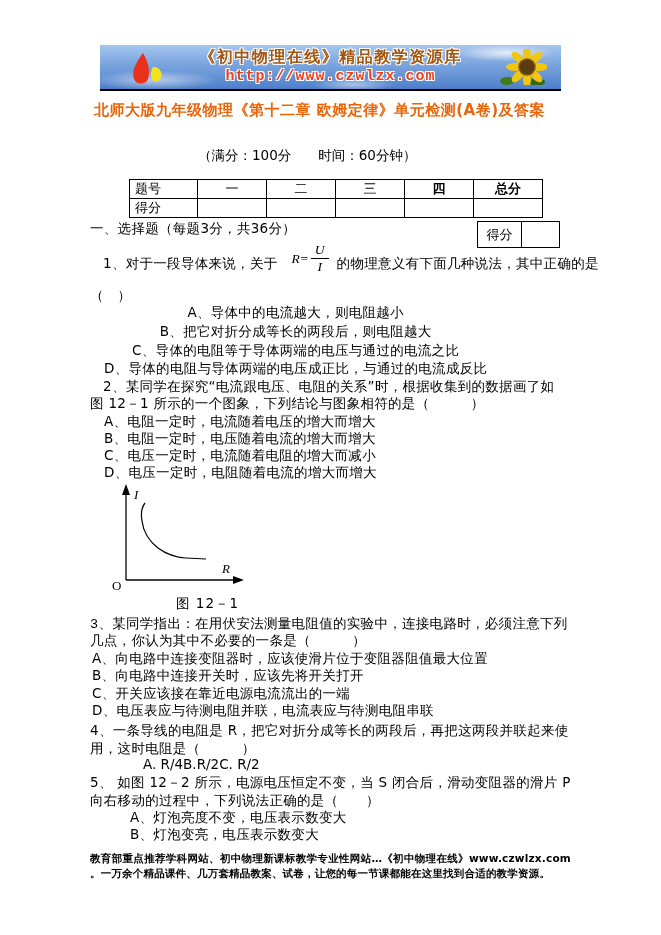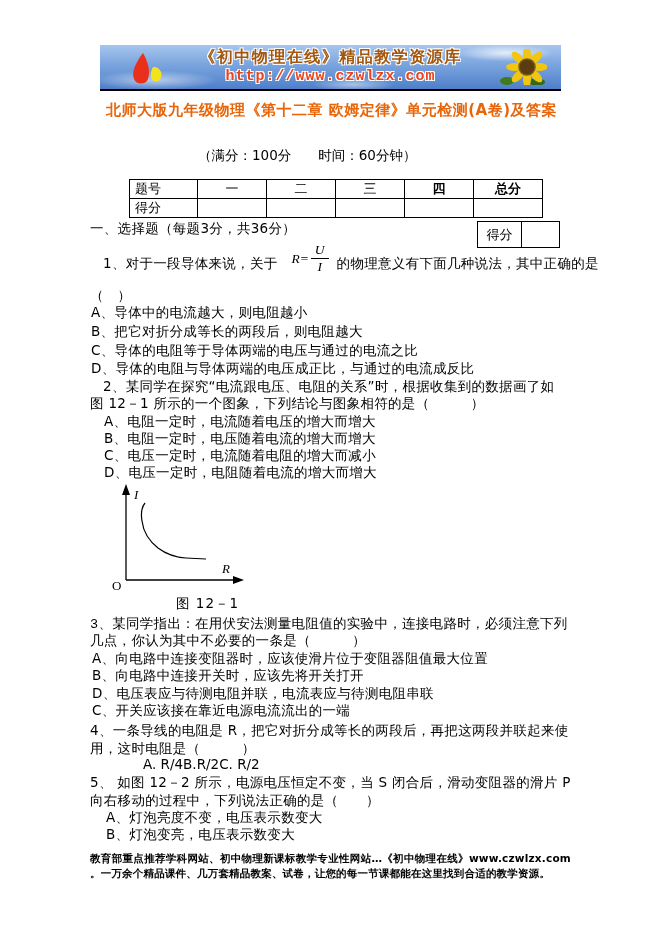--- a/index.html
+++ b/index.html
@@ -34,21 +34,20 @@
     text-shadow:-1px -1px 0 #fff, 1px -1px 0 #fff, -1px 1px 0 #fff, 1px 1px 0 #fff;
     white-space:nowrap;
   }
   .banner-flower { position:absolute; right:14px; bottom:0; }
 
   
   .doc-title {
     position:absolute; left:94px; top:101px; width:475px;
     font-size:15px; font-weight:bold; color:#e8650a; letter-spacing:.5px;
     white-space:nowrap;
-    text-align:center;
   }
   .doc-meta { position:absolute; left:198px; top:147px; font-size:13.5px; }
 
   
   .score-table {
     position:absolute; left:129px; top:179px; border-collapse:collapse;
   }
   .score-table td {
     border:1.5px solid #000; height:18px; font-size:13px;
     text-align:center; vertical-align:middle; padding:0 2px;
@@ -74,31 +73,31 @@
   .frac-wrap {
     display:inline-flex; align-items:center; margin:0 8px 0 14px;
     font-family:"Liberation Serif","DejaVu Serif",serif; font-style:italic; font-size:13.5px;
   }
   .frac-wrap .stack { display:inline-flex; flex-direction:column; align-items:center; margin-left:2px; }
   .frac-wrap .num { padding:0 4px 1px; border-bottom:1px solid #000; line-height:14px; }
   .frac-wrap .den { padding-top:1px; line-height:14px; }
   .q1-paren { position:absolute; left:90px; top:287px; }
   .opts { position:absolute; }
   .opts div { white-space:nowrap; }
-  .q1-opts { left:91px; top:303px; line-height:18.8px; }
+  .q1-opts { left:104px; top:303px; line-height:18.8px;text-align:center; }
   .q2-para { position:absolute; left:90px; top:378px; width:478px; text-indent:13px; line-height:17px; }
   .q2-opts { left:104px; top:413px; line-height:17px; }
   .fig { position:absolute; left:112px; top:483px; }
   .fig-caption { position:absolute; left:176px; top:595px; font-size:13.5px; letter-spacing:1px; }
   .q3-para { position:absolute; left:90px; top:616px; width:482px; line-height:17.3px;font-family:Liberation Mono, monospace; }
   .q3-opts { left:92px; top:650px; line-height:17.3px; }
   .q4-para { position:absolute; left:90px; top:722px; width:482px; line-height:17.5px; }
   .q4-opts { position:absolute; left:143px; top:756px; display:flex; font-size:13.5px; }
   .q5-para { position:absolute; left:90px; top:774px; width:484px; line-height:17.5px; }
-  .q5-opts { left:106px; top:809px; line-height:16.5px; }
+  .q5-opts { left:130px; top:809px; line-height:16.5px; }
 
   
   .footer {
     position:absolute; left:90px; top:851px; width:481px;
     font-size:10.5px; font-weight:bold; line-height:14.5px; letter-spacing:.2px;
     text-align:justify;
   }
 </style>
 </head>
 <body>
@@ -207,22 +206,22 @@
       <text x="110" y="90" font-size="13" font-style="italic" font-family="Liberation Serif, DejaVu Serif, serif">R</text>
       <text x="0" y="107" font-size="13" font-family="Liberation Serif, DejaVu Serif, serif">O</text>
     </svg>
   </div>
   <div class="fig-caption">图 12－1</div>
 
   <div class="q3-para t">3、某同学指出：在用伏安法测量电阻值的实验中，连接电路时，必须注意下列几点，你认为其中不必要的一条是（　　　）</div>
   <div class="opts q3-opts t">
     <div>A、向电路中连接变阻器时，应该使滑片位于变阻器阻值最大位置</div>
     <div>B、向电路中连接开关时，应该先将开关打开</div>
+    <div>C、开关应该接在靠近电源电流流出的一端</div>
     <div>D、电压表应与待测电阻并联，电流表应与待测电阻串联</div>
-    <div>C、开关应该接在靠近电源电流流出的一端</div>
   </div>
 
   <div class="q4-para t">4、一条导线的电阻是 R，把它对折分成等长的两段后，再把这两段并联起来使用，这时电阻是（　　　）</div>
   <div class="q4-opts">
     <span>A. R/4</span>
     <span>B.R/2</span>
     <span>C. R/2</span>
   </div>
 
   <div class="q5-para t">5、 如图 12－2 所示，电源电压恒定不变，当 S 闭合后，滑动变阻器的滑片 P 向右移动的过程中，下列说法正确的是（　　）</div>

